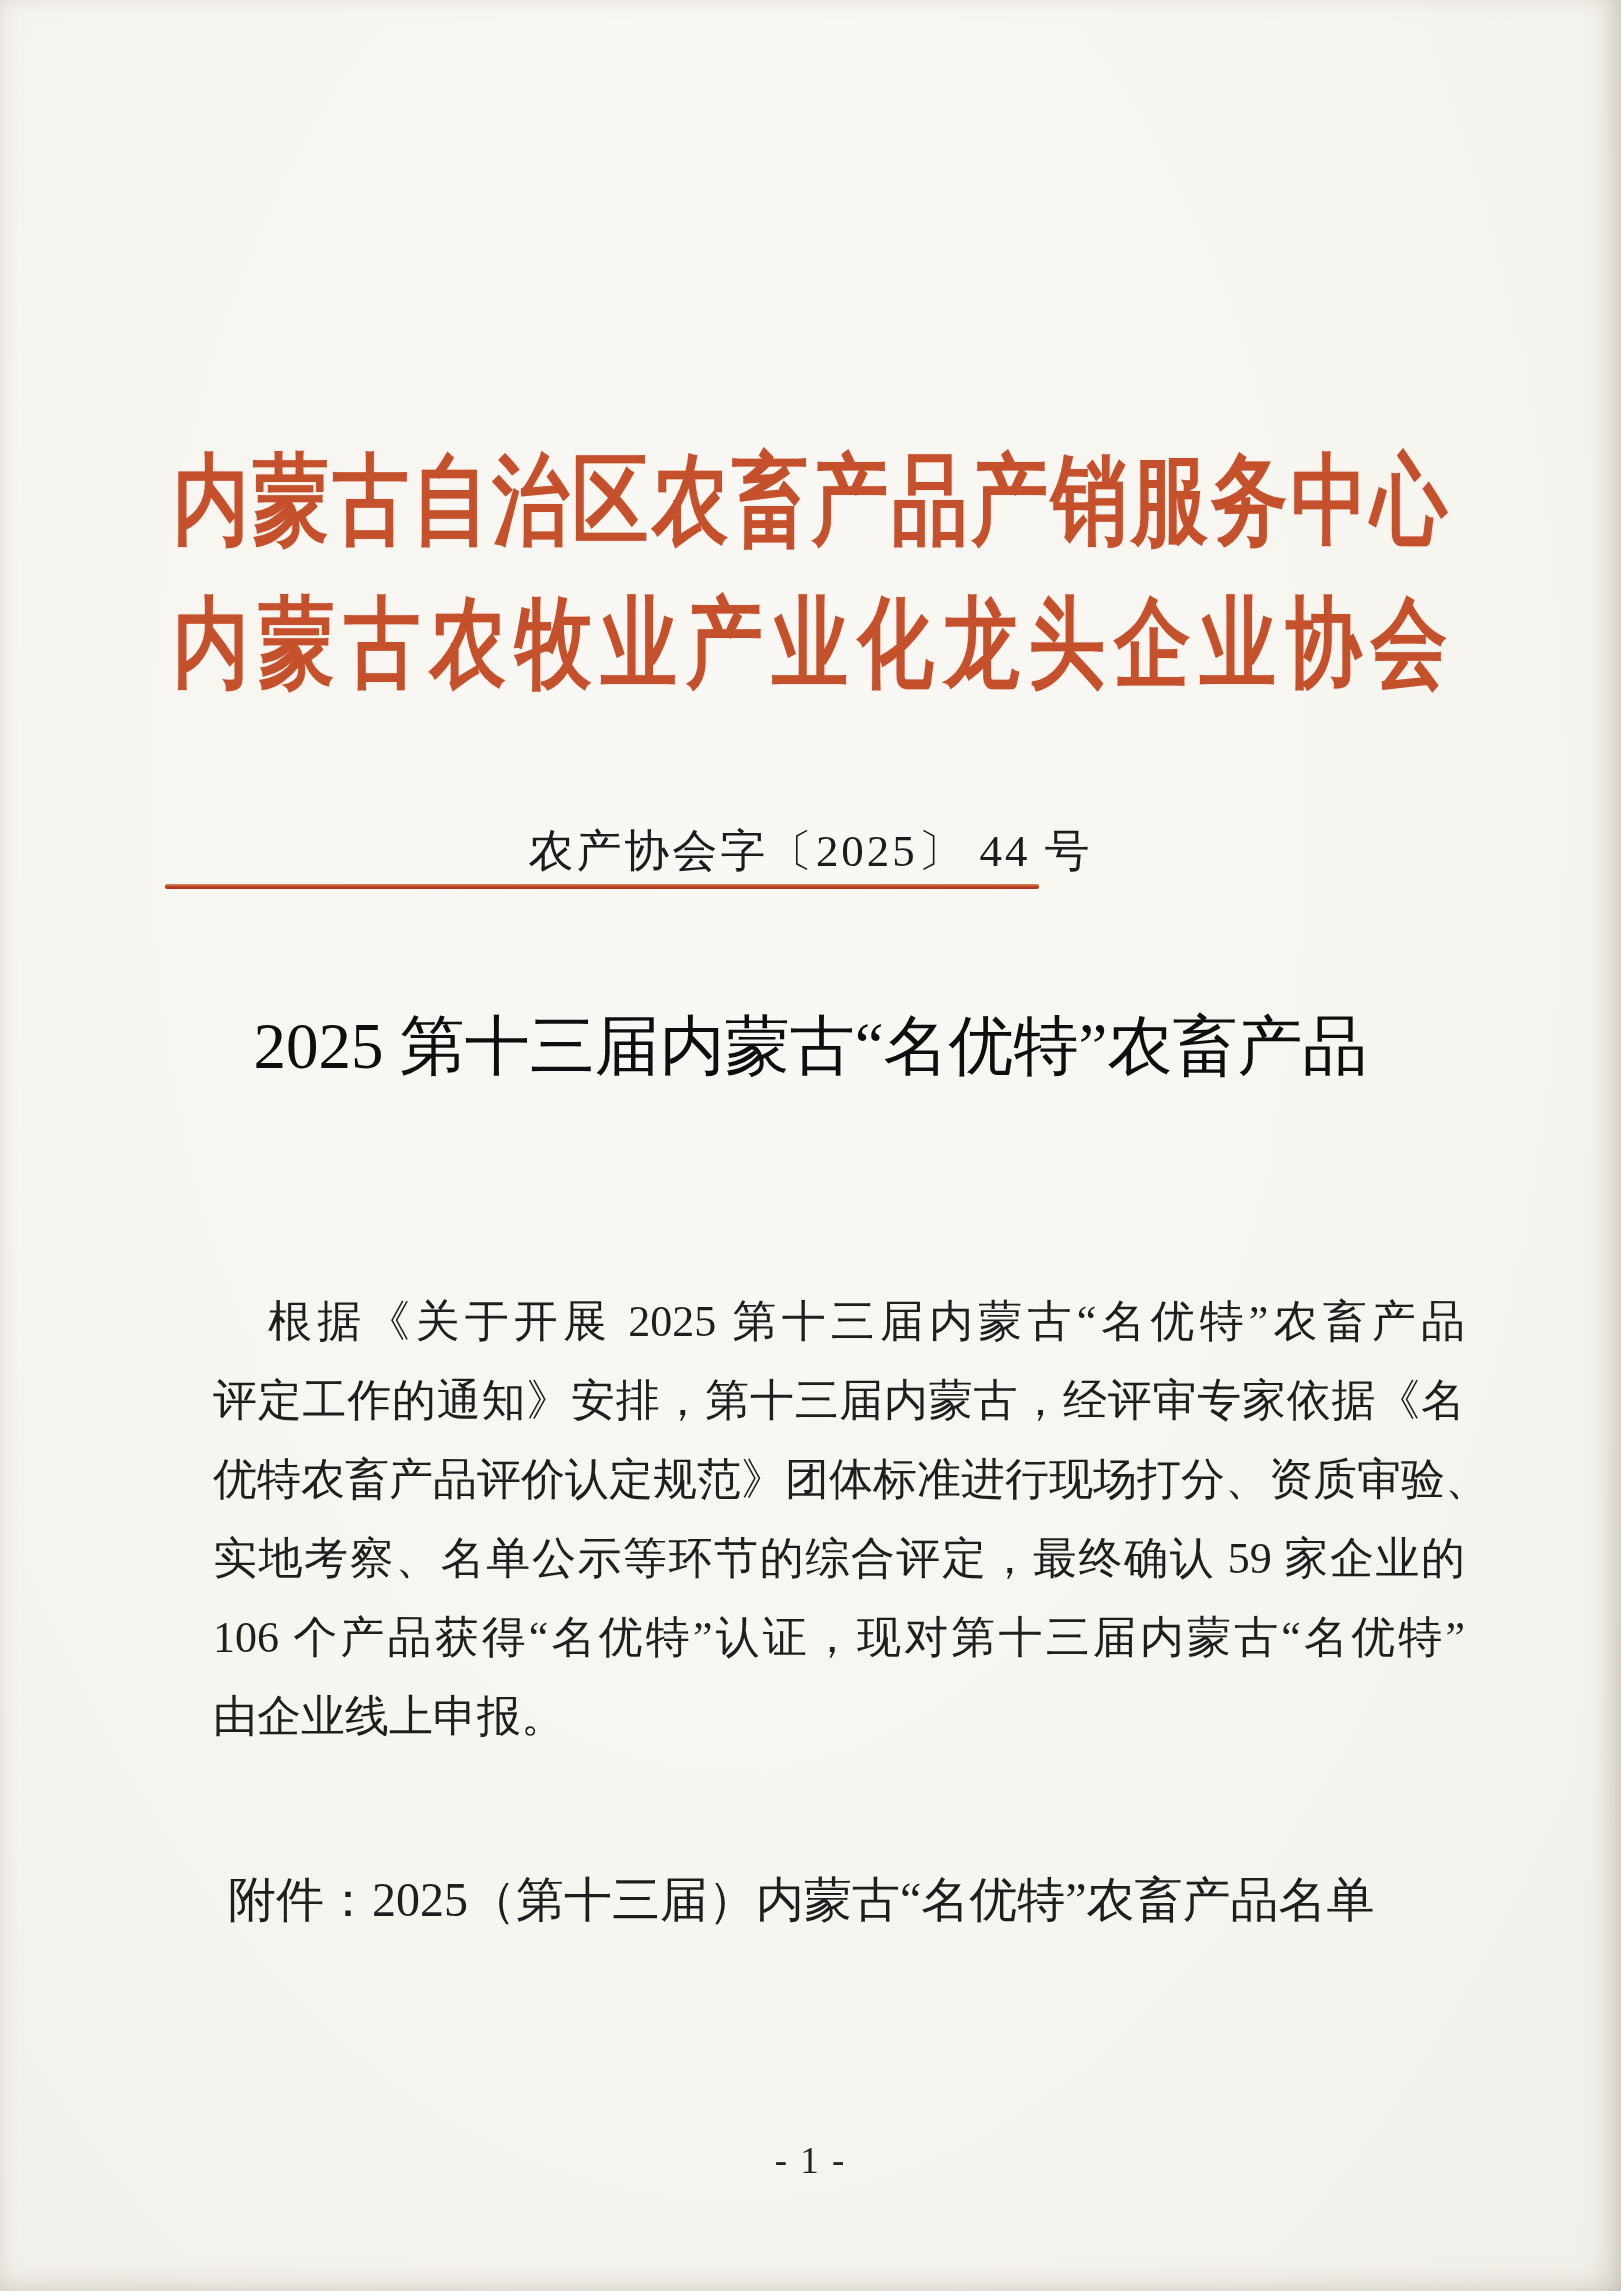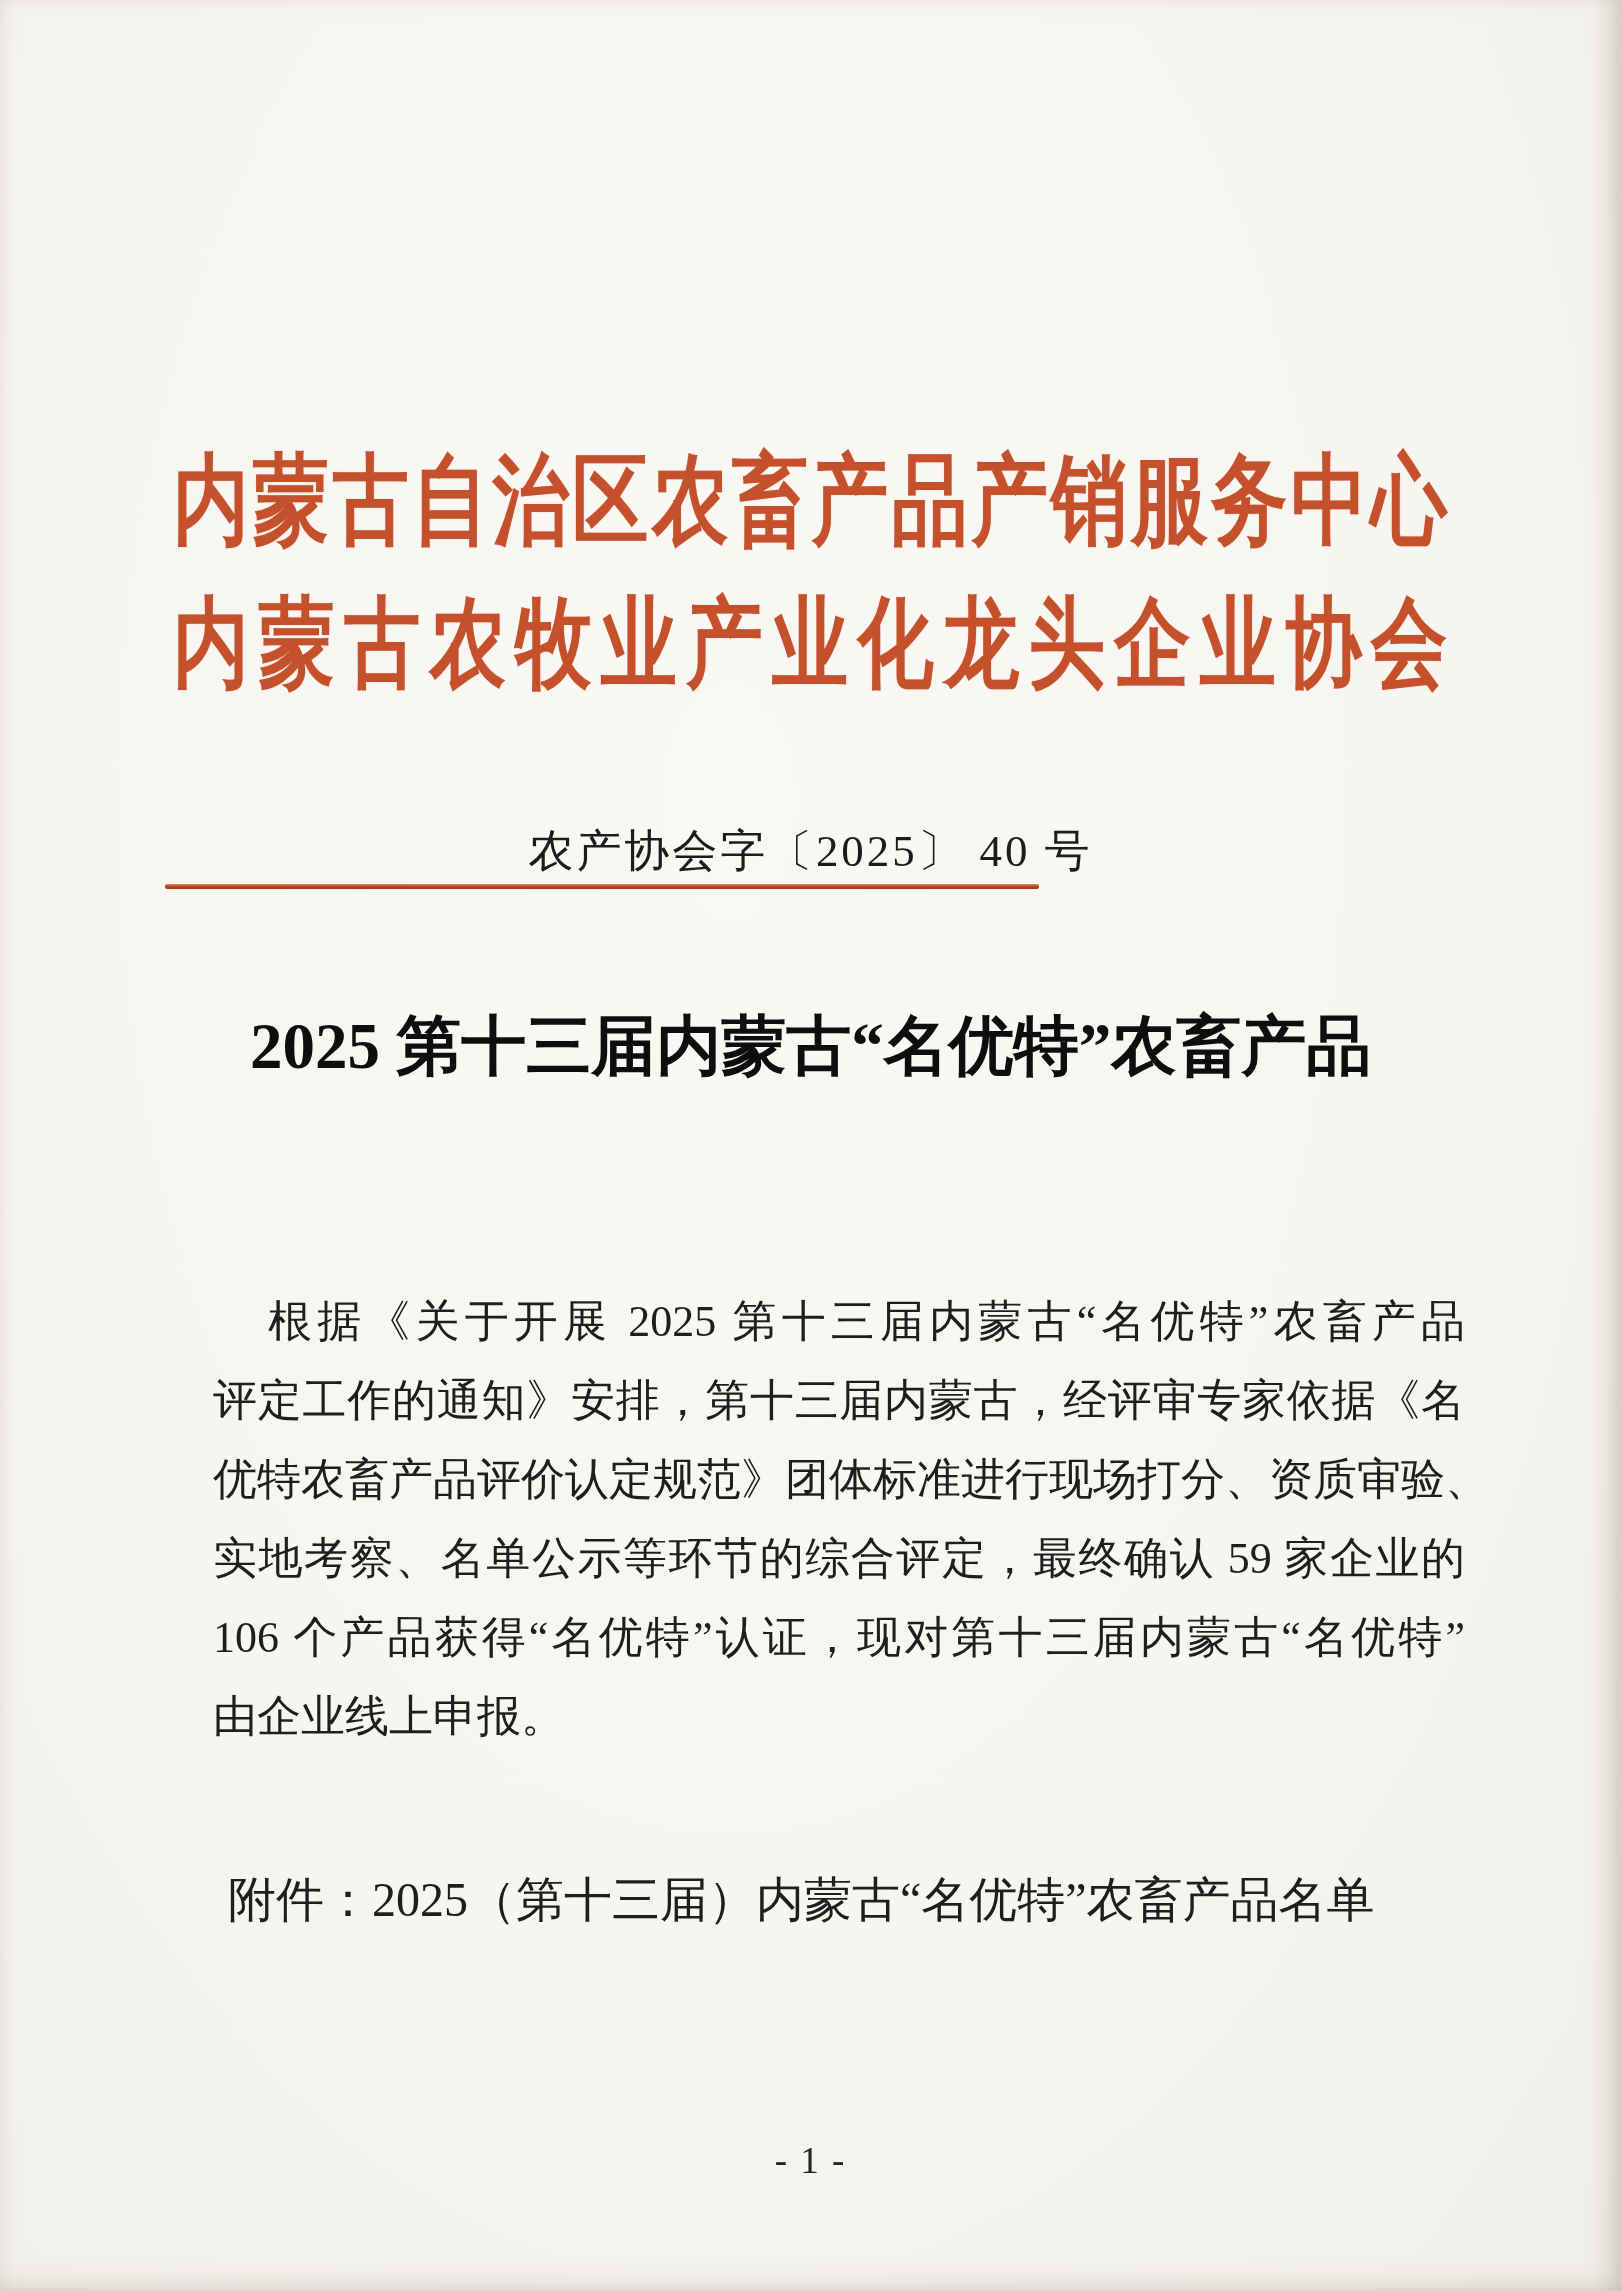--- a/index.html
+++ b/index.html
@@ -42,21 +42,21 @@
   
   .red-rule {
     position: absolute; top: 884px; left: 165px; width: 874px; height: 4.9px;
     background: linear-gradient(to bottom, #d98a5a 0%, #bc3f22 55%, #a83418 100%);
     border-radius: 2px;
   }
 
   
   .title-line {
     position: absolute; left: 0; width: 100%;
-    text-align: center; color: #0e0e0e; font-weight: 700;
+    text-align: center; color: #0e0e0e; font-weight: 400;
   }
   .title-line.l1 { top: 1002px; font-size: 65px; }
   .title-line.l2 { top: 1149px; font-size: 65px; letter-spacing: 5.9px; }
 
   
   .body-block {
     position: absolute; top: 1282px; left: 173px; width: 1292px;
     font-size: 44px; line-height: 79px; color: #1e1e1e;
   }
   .body-line {
@@ -82,21 +82,21 @@
 </head>
 <body>
 
 <div class="page">
 
   <div class="red-head">
     <div class="red-head-line">内蒙古自治区农畜产品产销服务中心</div>
     <div class="red-head-line">内蒙古农牧业产业化龙头企业协会</div>
   </div>
 
-  <div class="doc-number">农产协会字〔2025〕 40 号</div>
+  <div class="doc-number">农产协会字〔2025〕 44 号</div>
 
   <div class="red-rule"></div>
 
   <div class="title-line l1">2025 第十三届内蒙古“名优特”农畜产品</div>
 
   <div class="body-block">
     <div class="body-line first">根据《关于开展 2025 第十三届内蒙古“名优特”农畜产品</div>
     <div class="body-line">评定工作的通知》安排，第十三届内蒙古，经评审专家依据《名</div>
     <div class="body-line">优特农畜产品评价认定规范》团体标准进行现场打分、资质审验、</div>
     <div class="body-line">实地考察、名单公示等环节的综合评定，最终确认 59 家企业的</div>

